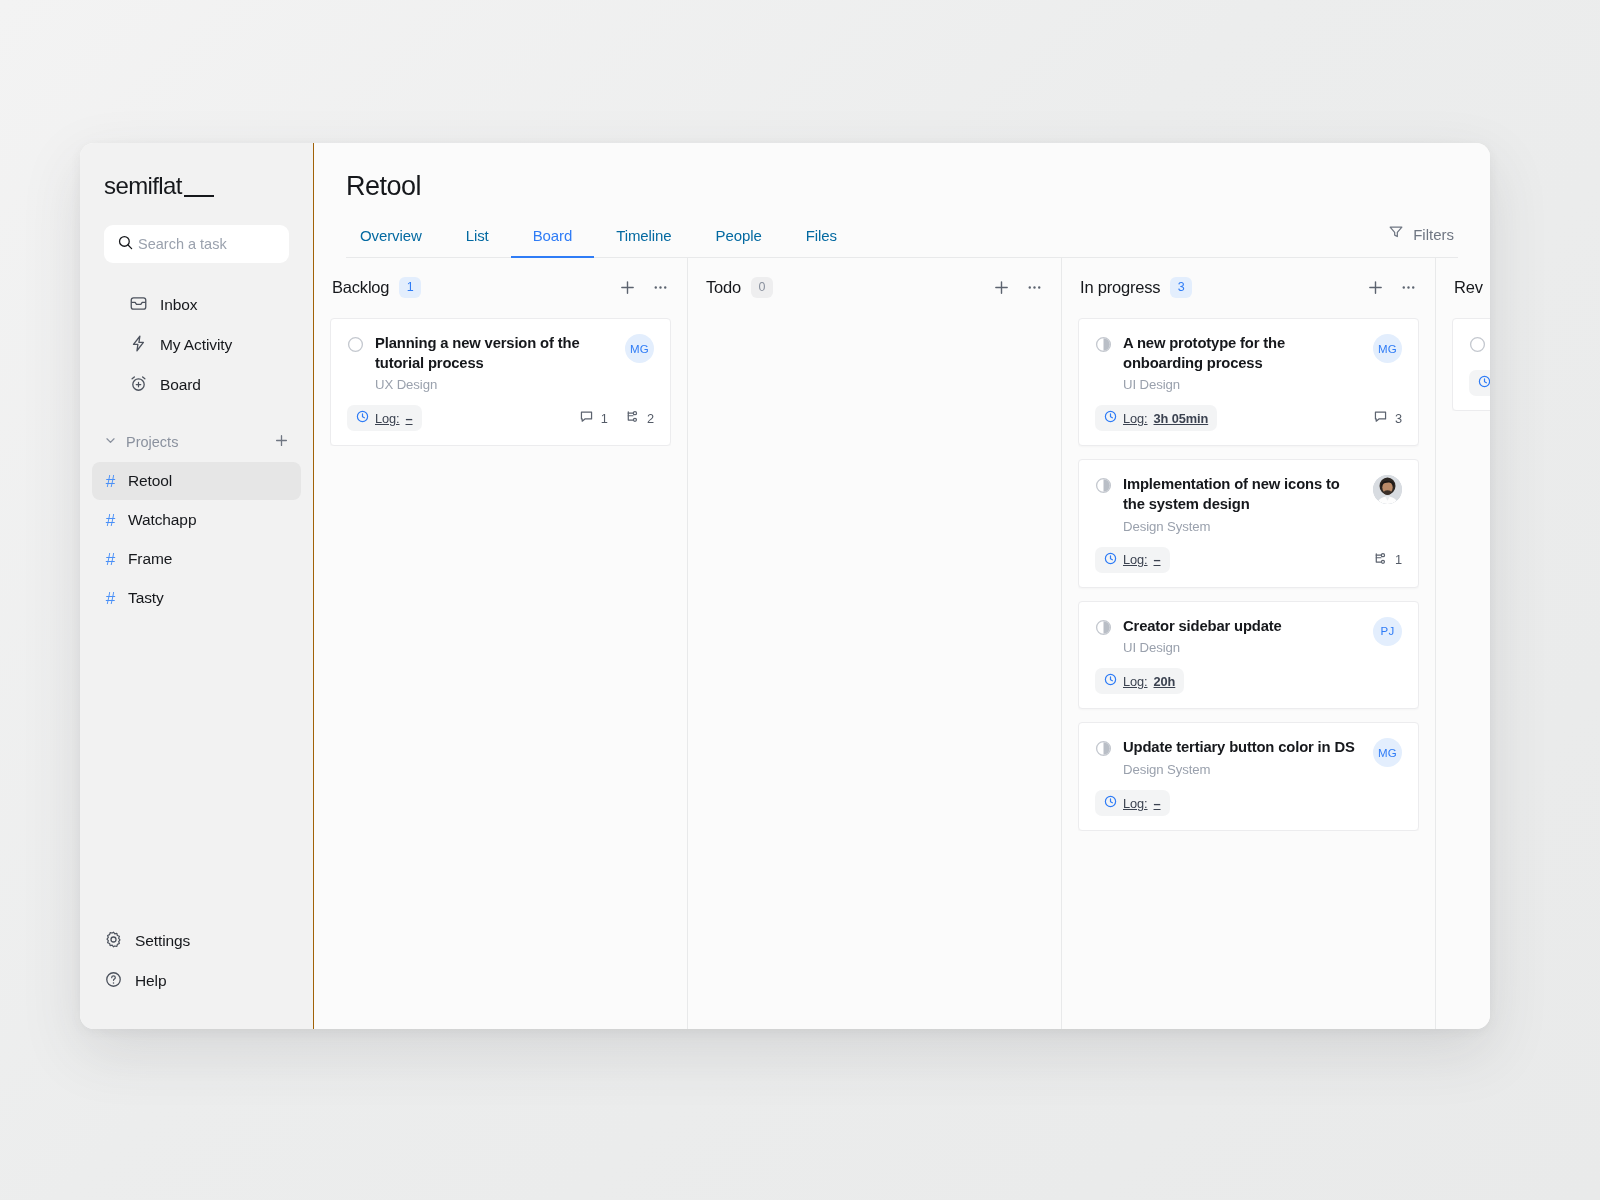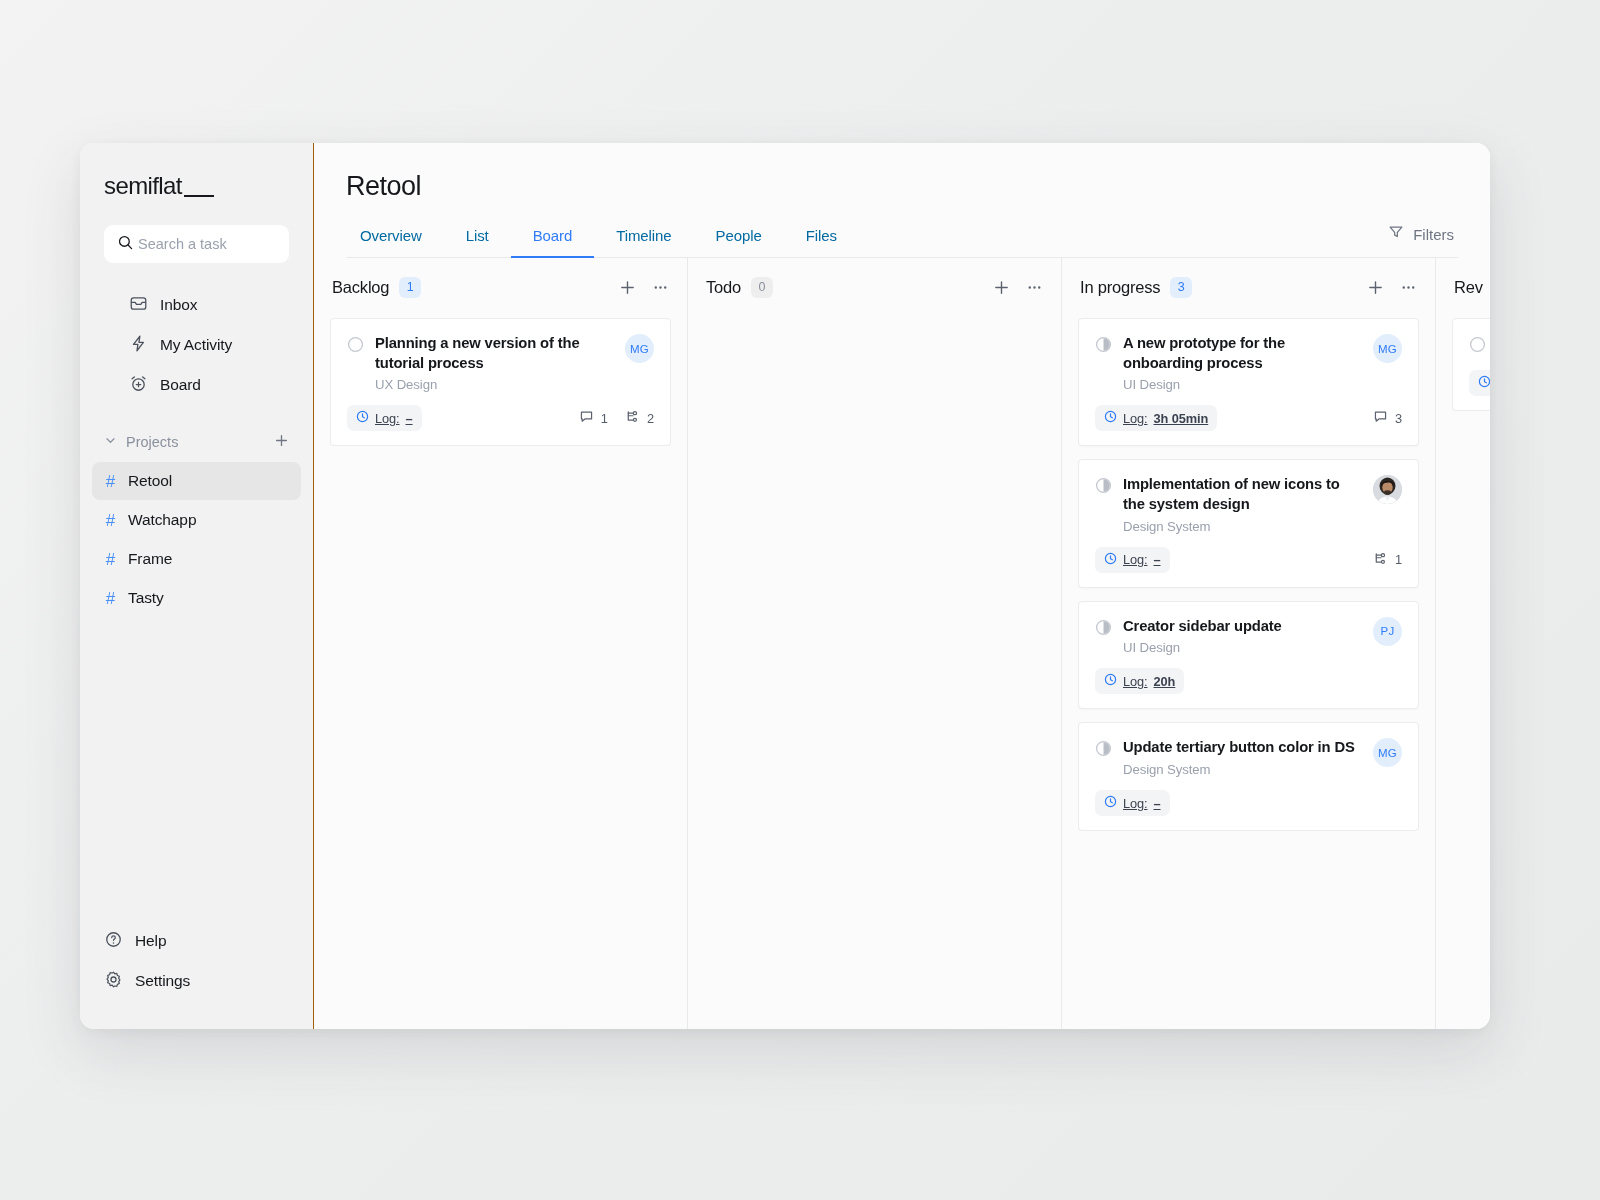--- a/index.html
+++ b/index.html
@@ -379,35 +379,35 @@
         <span class="label">Tasty</span>
       </div>
     </div>
 
     <div class="sidebar-spacer"></div>
 
     <div class="sidebar-foot">
       <div class="nav-item">
         <span>
           <svg width="19" height="19" viewBox="0 0 22 22" fill="none">
+            <circle cx="11" cy="11" r="2.9" stroke="#4c525d" stroke-width="1.5"></circle>
+            <path d="M11 2.6l1.5 1.9 2.4-.5.6 2.4 2.3.9-.8 2.3 1.5 1.9-1.5 1.9.8 2.3-2.3.9-.6 2.4-2.4-.5L11 19.4l-1.5-1.9-2.4.5-.6-2.4-2.3-.9.8-2.3L3.5 10.5 5 8.6l-.8-2.3 2.3-.9.6-2.4 2.4.5L11 2.6Z" stroke="#4c525d" stroke-width="1.4" stroke-linejoin="round"></path>
+          </svg>
+        </span>
+        <span class="label">Settings</span>
+      </div>
+      <div class="nav-item">
+        <span>
+          <svg width="19" height="19" viewBox="0 0 22 22" fill="none">
             <circle cx="11" cy="11" r="7.8" stroke="#4c525d" stroke-width="1.5"></circle>
             <path d="M8.9 8.9c0-1.2 1-2 2.1-2s2.1.8 2.1 2c0 1.5-2.1 1.5-2.1 3" stroke="#4c525d" stroke-width="1.4" stroke-linecap="round"></path>
             <circle cx="11" cy="15" r="0.9" fill="#4c525d"></circle>
           </svg>
         </span>
         <span class="label">Help</span>
-      </div>
-      <div class="nav-item">
-        <span>
-          <svg width="19" height="19" viewBox="0 0 22 22" fill="none">
-            <circle cx="11" cy="11" r="2.9" stroke="#4c525d" stroke-width="1.5"></circle>
-            <path d="M11 2.6l1.5 1.9 2.4-.5.6 2.4 2.3.9-.8 2.3 1.5 1.9-1.5 1.9.8 2.3-2.3.9-.6 2.4-2.4-.5L11 19.4l-1.5-1.9-2.4.5-.6-2.4-2.3-.9.8-2.3L3.5 10.5 5 8.6l-.8-2.3 2.3-.9.6-2.4 2.4.5L11 2.6Z" stroke="#4c525d" stroke-width="1.4" stroke-linejoin="round"></path>
-          </svg>
-        </span>
-        <span class="label">Settings</span>
       </div>
     </div>
   </aside>
 
   <section id="main">
 
     <div class="main-head">
       <h1 class="page-title">Retool</h1>
 
       <div class="tabbar">

